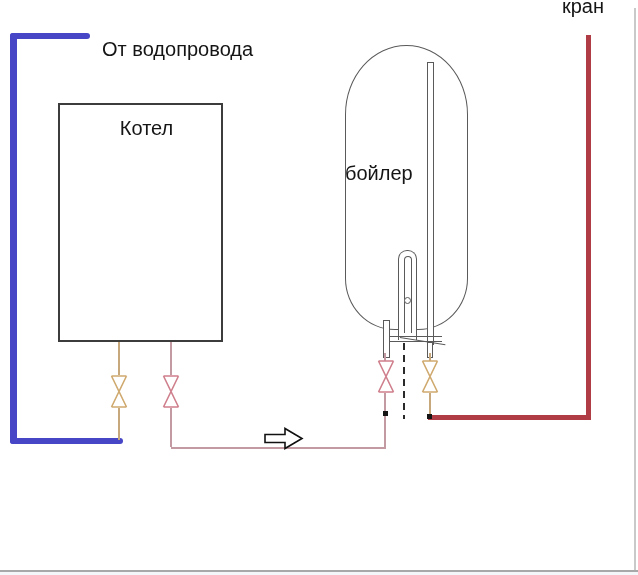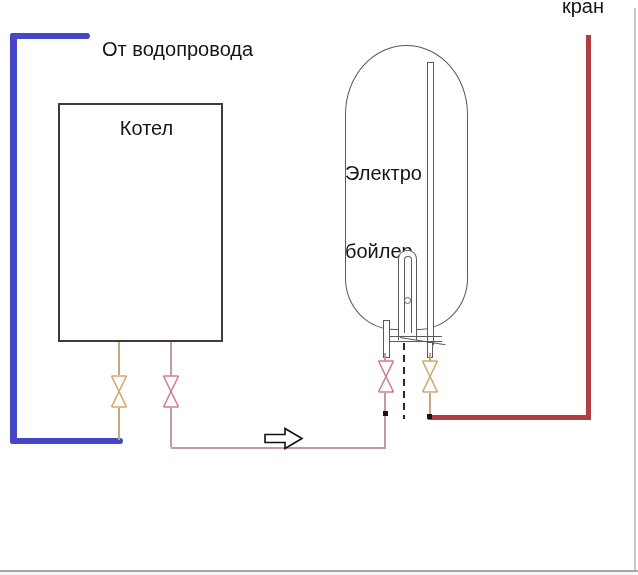--- a/index.html
+++ b/index.html
@@ -77,21 +77,20 @@
   <div class="lbl" style="left:562px;top:-5px;">кран</div>
 
   <div class="boiler-box">
     <div class="boiler-text">
       <div>Котел</div>
     </div>
   </div>
 
   <div class="capsule"></div>
   <div class="lbl" style="left:345px;top:108px;line-height:26px;">
-    <div>Электро</div>
     <div>бойлер</div>
   </div>
 
   <div class="tube" style="left:427px;top:62px;width:7px;height:283px;"></div>
   <div class="hairpin-outer"></div>
   <div class="hairpin-inner"></div>
   <div class="anode-hole"></div>
   <div class="bracket"></div>
   <div class="diag"></div>
   <div class="tube" style="left:383px;top:320px;width:7px;height:38px;"></div>

